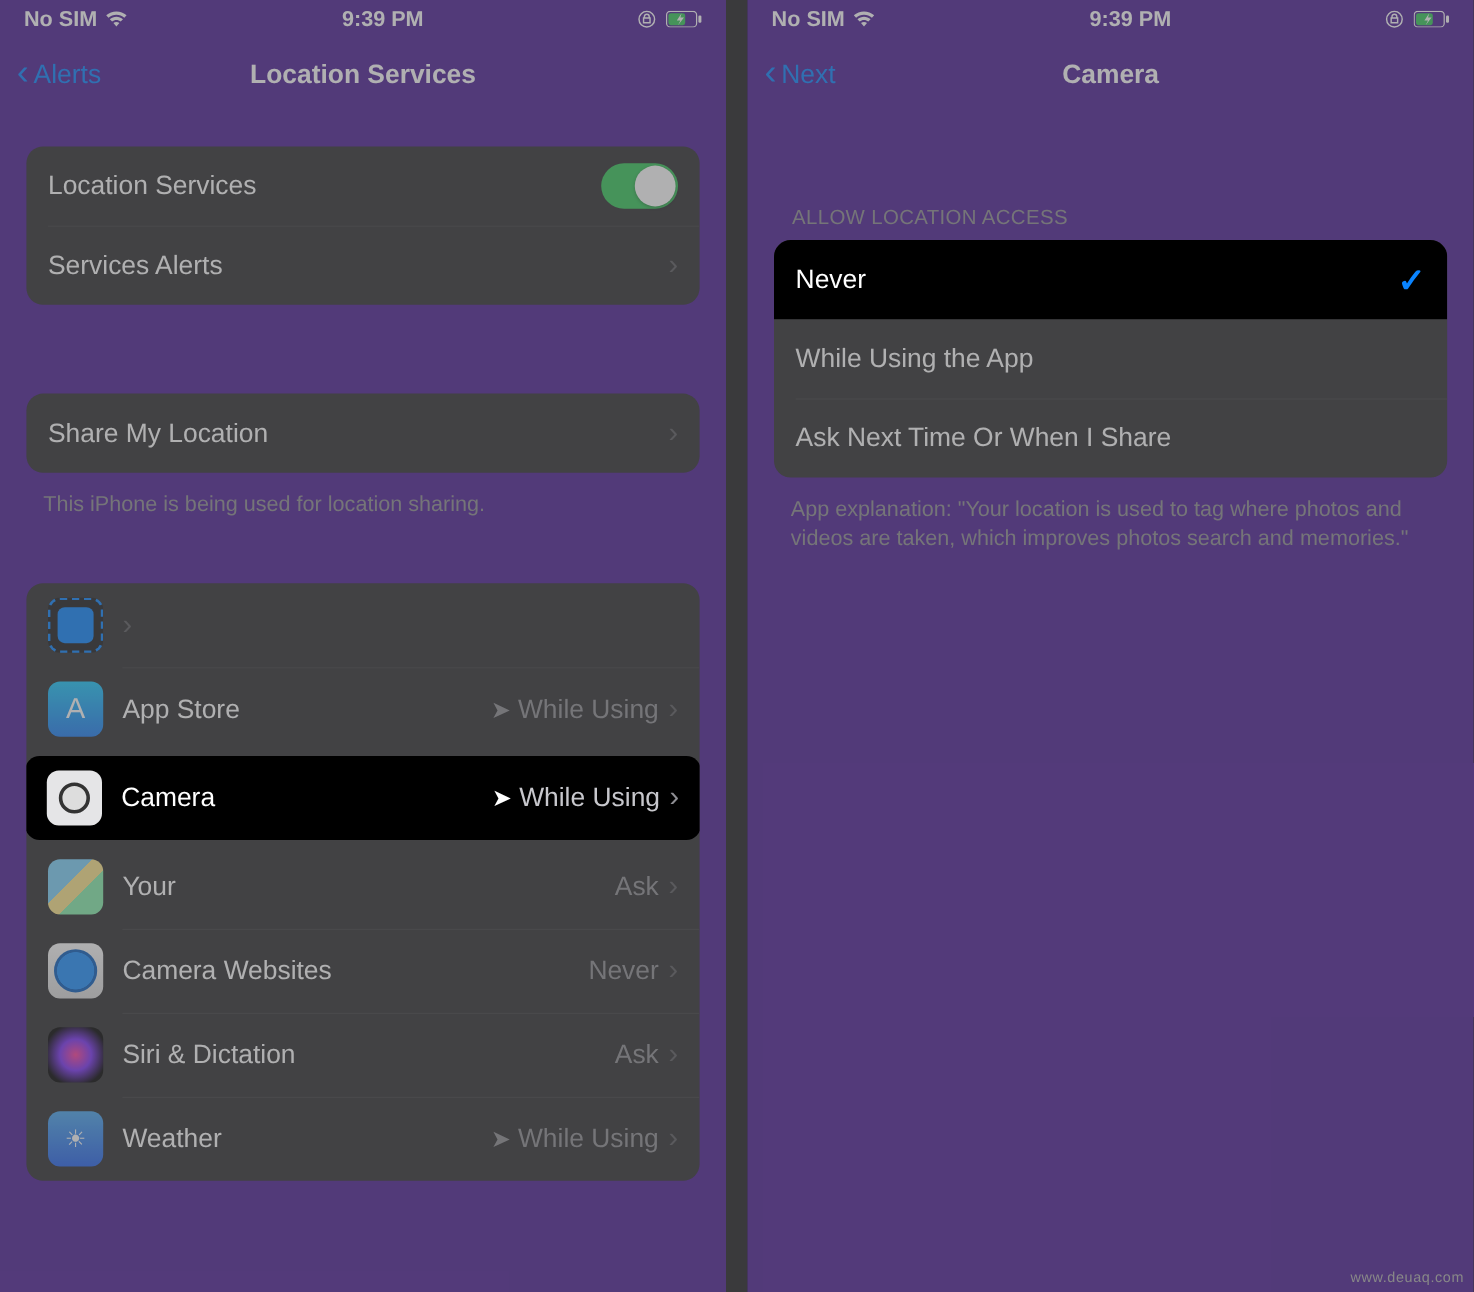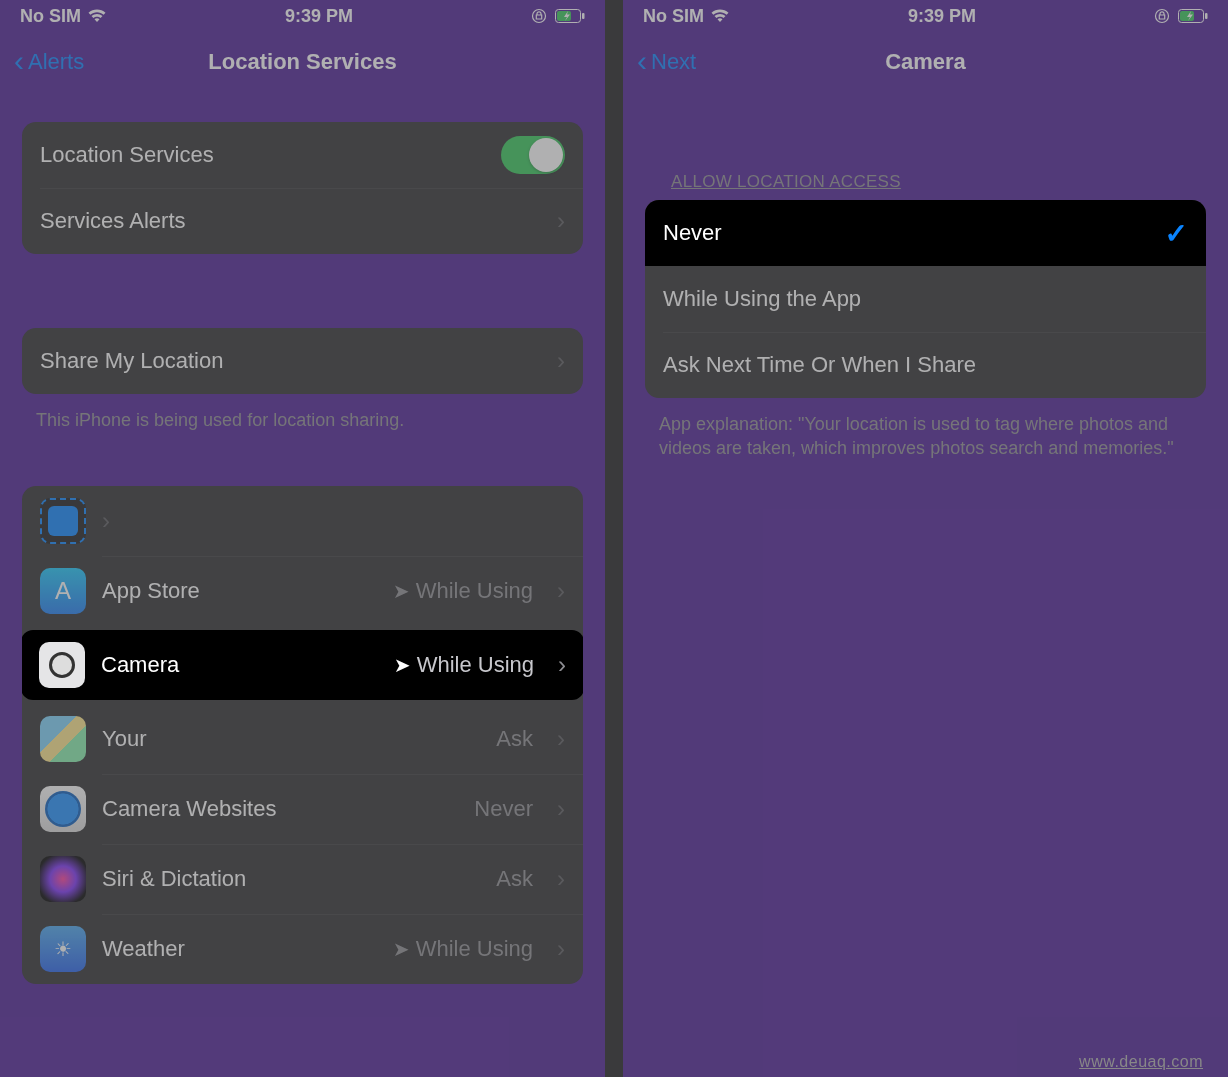--- a/index.html
+++ b/index.html
@@ -15,29 +15,29 @@
 .wifi-icon svg, .battery-icon svg, .lock-icon svg { display:block; }
 
 .nav-bar { height: 64px; display: flex; align-items: center; justify-content: center; position: relative; padding: 0 16px; }
 .back-btn { position: absolute; left: 14px; display: flex; align-items:center; gap:4px; color: #0a84ff; font-size: 22px; }
 .back-chevron { font-size: 30px; line-height: 1; margin-top:-2px;}
 .nav-title { color: #fff; font-weight: 600; font-size: 22px; }
 
 .content { flex:1; overflow:hidden; }
 
 .section { margin: 28px 22px 0 22px; background: #2c2c2e; border-radius: 14px; overflow:hidden; }
-.section-header { margin: 24px 36px 8px 48px; color: #8e8e93; font-size: 17px; letter-spacing: 0.3px; text-transform: uppercase; text-decoration: underline; }
+.section-header { margin: 24px 36px 8px 37px; color: #8e8e93; font-size: 17px; letter-spacing: 0.3px; text-transform: uppercase; }
 .section-footer { margin: 14px 36px 0 36px; color: #8e8e93; font-size: 18px; line-height: 1.35; }
 .section-footer a { color: #0a84ff; text-decoration: none; }
 
 .row { display:flex; align-items:center; min-height: 66px; padding: 12px 18px; position:relative; }
 .row + .row::before { content:""; position:absolute; top:0; left:18px; right:0; height:1px; background:#3a3a3c; }
 .row.with-icon + .row.with-icon::before { left: 80px; }
 .row-label { flex:1; color:#fff; font-size: 22px; }
-.row-value { color:#8e8e93; font-size:22px; margin-right:24px; }
+.row-value { color:#8e8e93; font-size:22px; margin-right:8px; }
 .chevron { color:#5a5a5e; font-size:24px; font-weight:300;}
 .checkmark { color:#0a84ff; font-size:28px; font-weight:600; }
 
 .toggle { width:64px; height:38px; border-radius:20px; background:#34c759; position:relative; flex-shrink:0;}
 .toggle::after { content:""; position:absolute; width:34px; height:34px; border-radius:50%; background:#fff; top:2px; right:2px; box-shadow:0 1px 3px rgba(0,0,0,0.3);}
 
 .app-icon { width:46px; height:46px; border-radius:10px; margin-right:16px; flex-shrink:0; display:flex; align-items:center; justify-content:center; font-size:24px; color:#fff; }
 .app-icon.app-clips { background:#0a84ff; border:2px dashed #0a84ff; background:#1c1c1e; border-radius:10px;}
 .app-icon.app-clips .inner { width:30px; height:30px; background:#0a84ff; border-radius:6px;}
 .app-icon.app-store { background:linear-gradient(#1ac7fb,#1d7cf2);}
@@ -56,21 +56,21 @@
 .row.highlight::before { display:none; }
 .row.highlight .row-label { color:#fff; }
 .row.highlight .row-value { color:#c7c7cc; }
 .row.highlight .chevron { color:#8e8e93; }
 .row.highlight + .row::before { display:none; }
 
 .row.sel-highlight { background:#000; position:relative; z-index:20; }
 .row.sel-highlight .row-label { color:#fff; }
 .row.sel-highlight + .row::before { display:none; }
 
-.watermark { position:absolute; bottom:6px; right:25px; font-size:16px; color:#888; z-index:30; letter-spacing:0.5px;text-decoration:underline;}
+.watermark { position:absolute; bottom:6px; right:8px; font-size:12px; color:#888; z-index:30; letter-spacing:0.5px;}
 </style>
 </head>
 <body>
 
 <div class="phone">
   <div class="dim-overlay"></div>
 
   <div class="status-bar">
     <div class="status-left">
       <span>No SIM</span>

